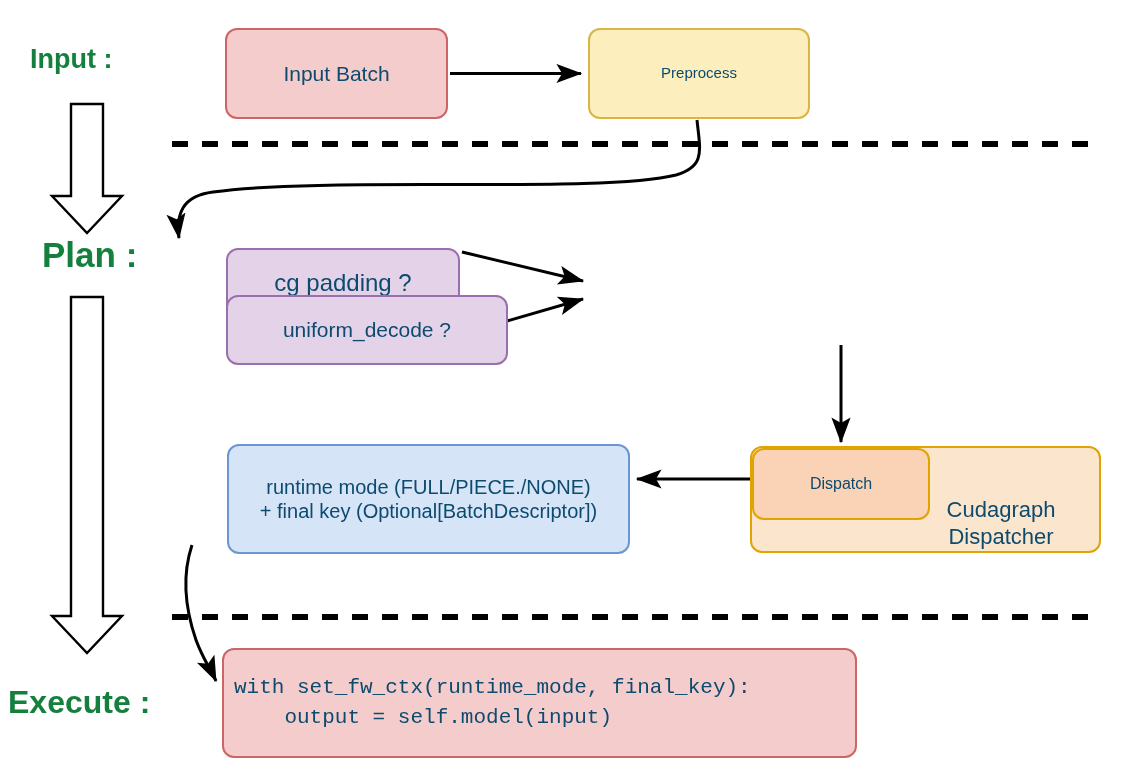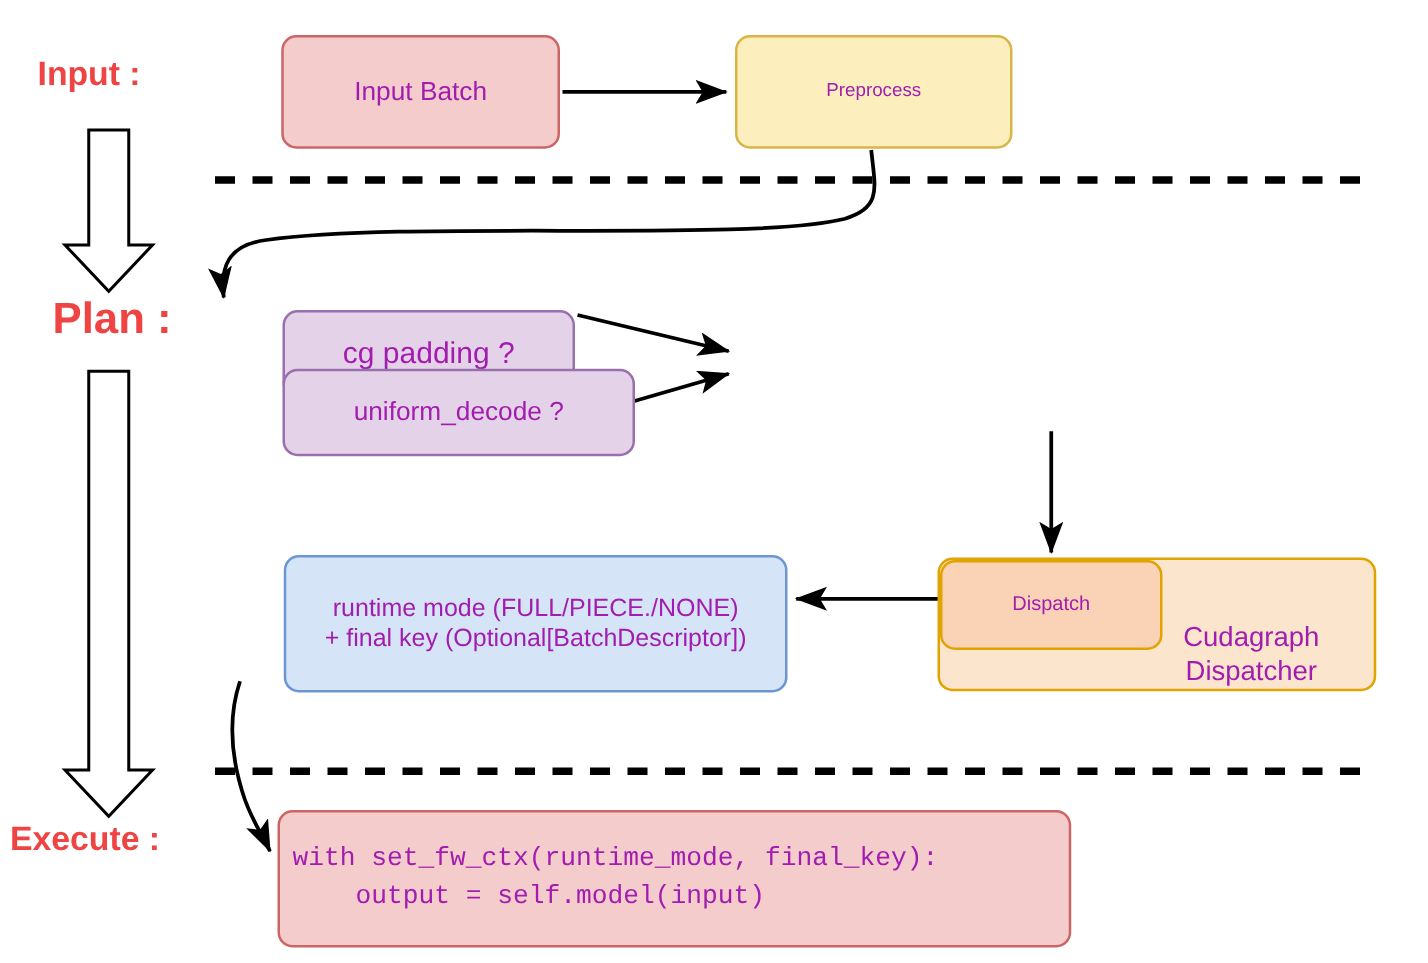--- a/index.html
+++ b/index.html
@@ -28,27 +28,27 @@
   .node {
     position: absolute;
     box-sizing: border-box;
     display: flex;
     align-items: center;
     justify-content: center;
     text-align: center;
     border-radius: 12px;
     border-width: 2px;
     border-style: solid;
-    color: #a21caf;
+    color: #0c4a6e;
     line-height: 1.22;
   }
   .stage-label {
     position: absolute;
     font-weight: bold;
-    color: #ef4444;
+    color: #15803d;
     white-space: nowrap;
   }
 
   
   #node-input-batch {
     left: 225px; top: 28px; width: 223px; height: 91px;
     background: #f5cccc; border-color: #cc6666;
     font-size: 21px;
   }
   #node-preprocess {
@@ -103,21 +103,21 @@
     justify-content: flex-start;
     padding-left: 10px;
     text-align: left;
     white-space: pre;
     line-height: 1.42;
   }
 
   
   #label-input   { left: 30px;  top: 44px;  font-size: 27px; }
   #label-plan    { left: 42px;  top: 235px; font-size: 35px; }
-  #label-execute { left: 8px;   top: 656px; font-size: 27px; }
+  #label-execute { left: 8px;   top: 684px; font-size: 32px; }
 
   .multiline { white-space: pre-line; }
 </style>
 </head>
 <body>
 
 <div id="diagram-root">
 
   <svg class="svg-layer" viewBox="0 0 1142 770">
     <defs>

